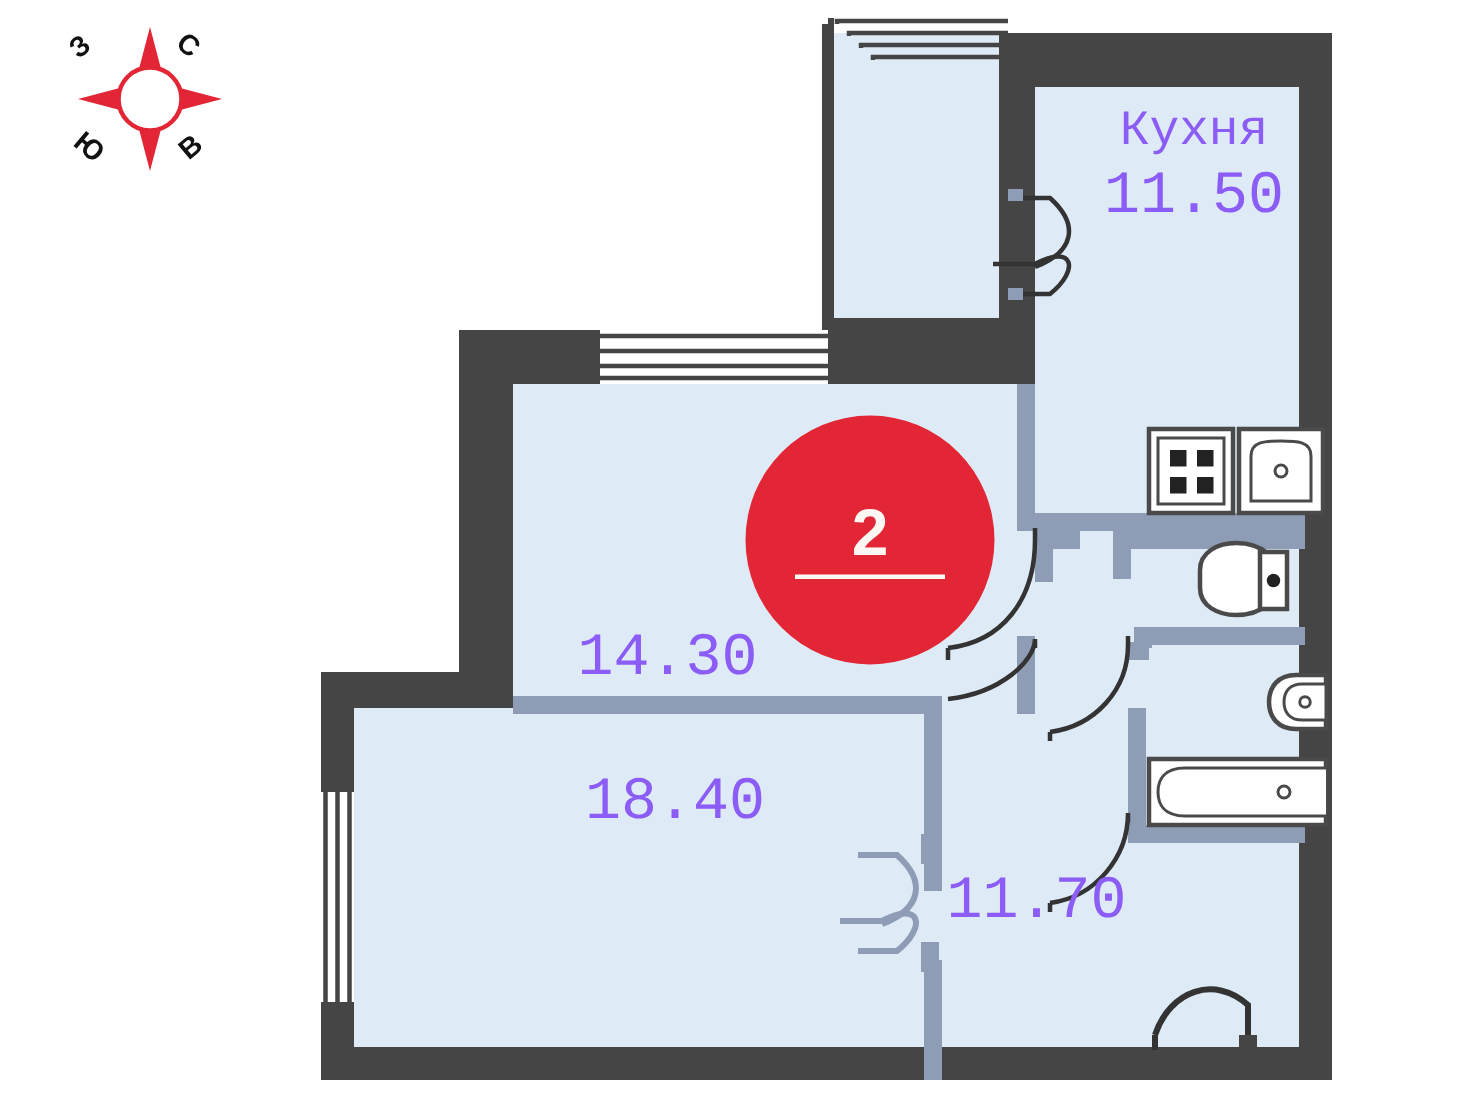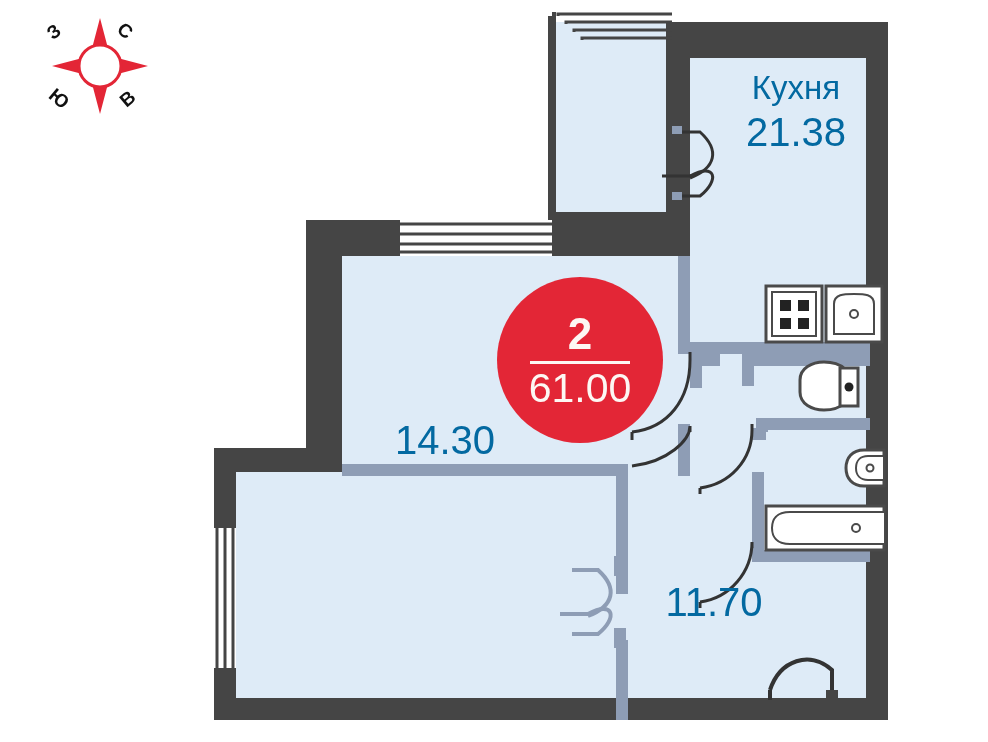--- a/index.html
+++ b/index.html
@@ -18,22 +18,22 @@
     overflow: hidden;
   }
   #plan-svg {
     position: absolute;
     left: 0;
     top: 0;
   }
   .room-label {
     position: absolute;
     text-align: center;
-    color: #0369a1;
-    font-family: Liberation Sans, sans-serif;
+    color: #8b5cf6;
+    font-family: Liberation Mono, monospace;
     white-space: nowrap;
     pointer-events: none;
   }
   .room-name {
     font-size: 33px;
     line-height: 40px;
   }
   .room-area {
     font-size: 40px;
     line-height: 48px;
@@ -277,33 +277,33 @@
 
   <div class="compass" style="left:48px; top:18px; width:104px; height:100px;">
     <span class="compass-label cl-n">С</span>
     <span class="compass-label cl-e">В</span>
     <span class="compass-label cl-s">Ю</span>
     <span class="compass-label cl-w">З</span>
   </div>
 
   <div class="room-label" style="left:696px; top:68px; width:200px;">
     <div class="room-name">Кухня</div>
-    <div class="room-area">21.38</div>
+    <div class="room-area">11.50</div>
   </div>
 
   <div class="room-label" style="left:345px; top:416px; width:200px;">
     <div class="room-area">14.30</div>
   </div>
 
   <div class="room-label" style="left:350px; top:512px; width:200px;">
-  </div>
-
-  <div class="room-label" style="left:634px; top:578px; width:160px;">
+    <div class="room-area">18.40</div>
+  </div>
+
+  <div class="room-label" style="left:611px; top:578px; width:160px;">
     <div class="room-area">11.70</div>
   </div>
 
   <div class="badge" style="left:497px; top:277px; width:166px; height:166px; background:#e32636;">
     <div class="badge-rooms">2</div>
     <div class="badge-rule"></div>
-    <div class="badge-area">61.00</div>
   </div>
 
 </div>
 
 </body></html>

